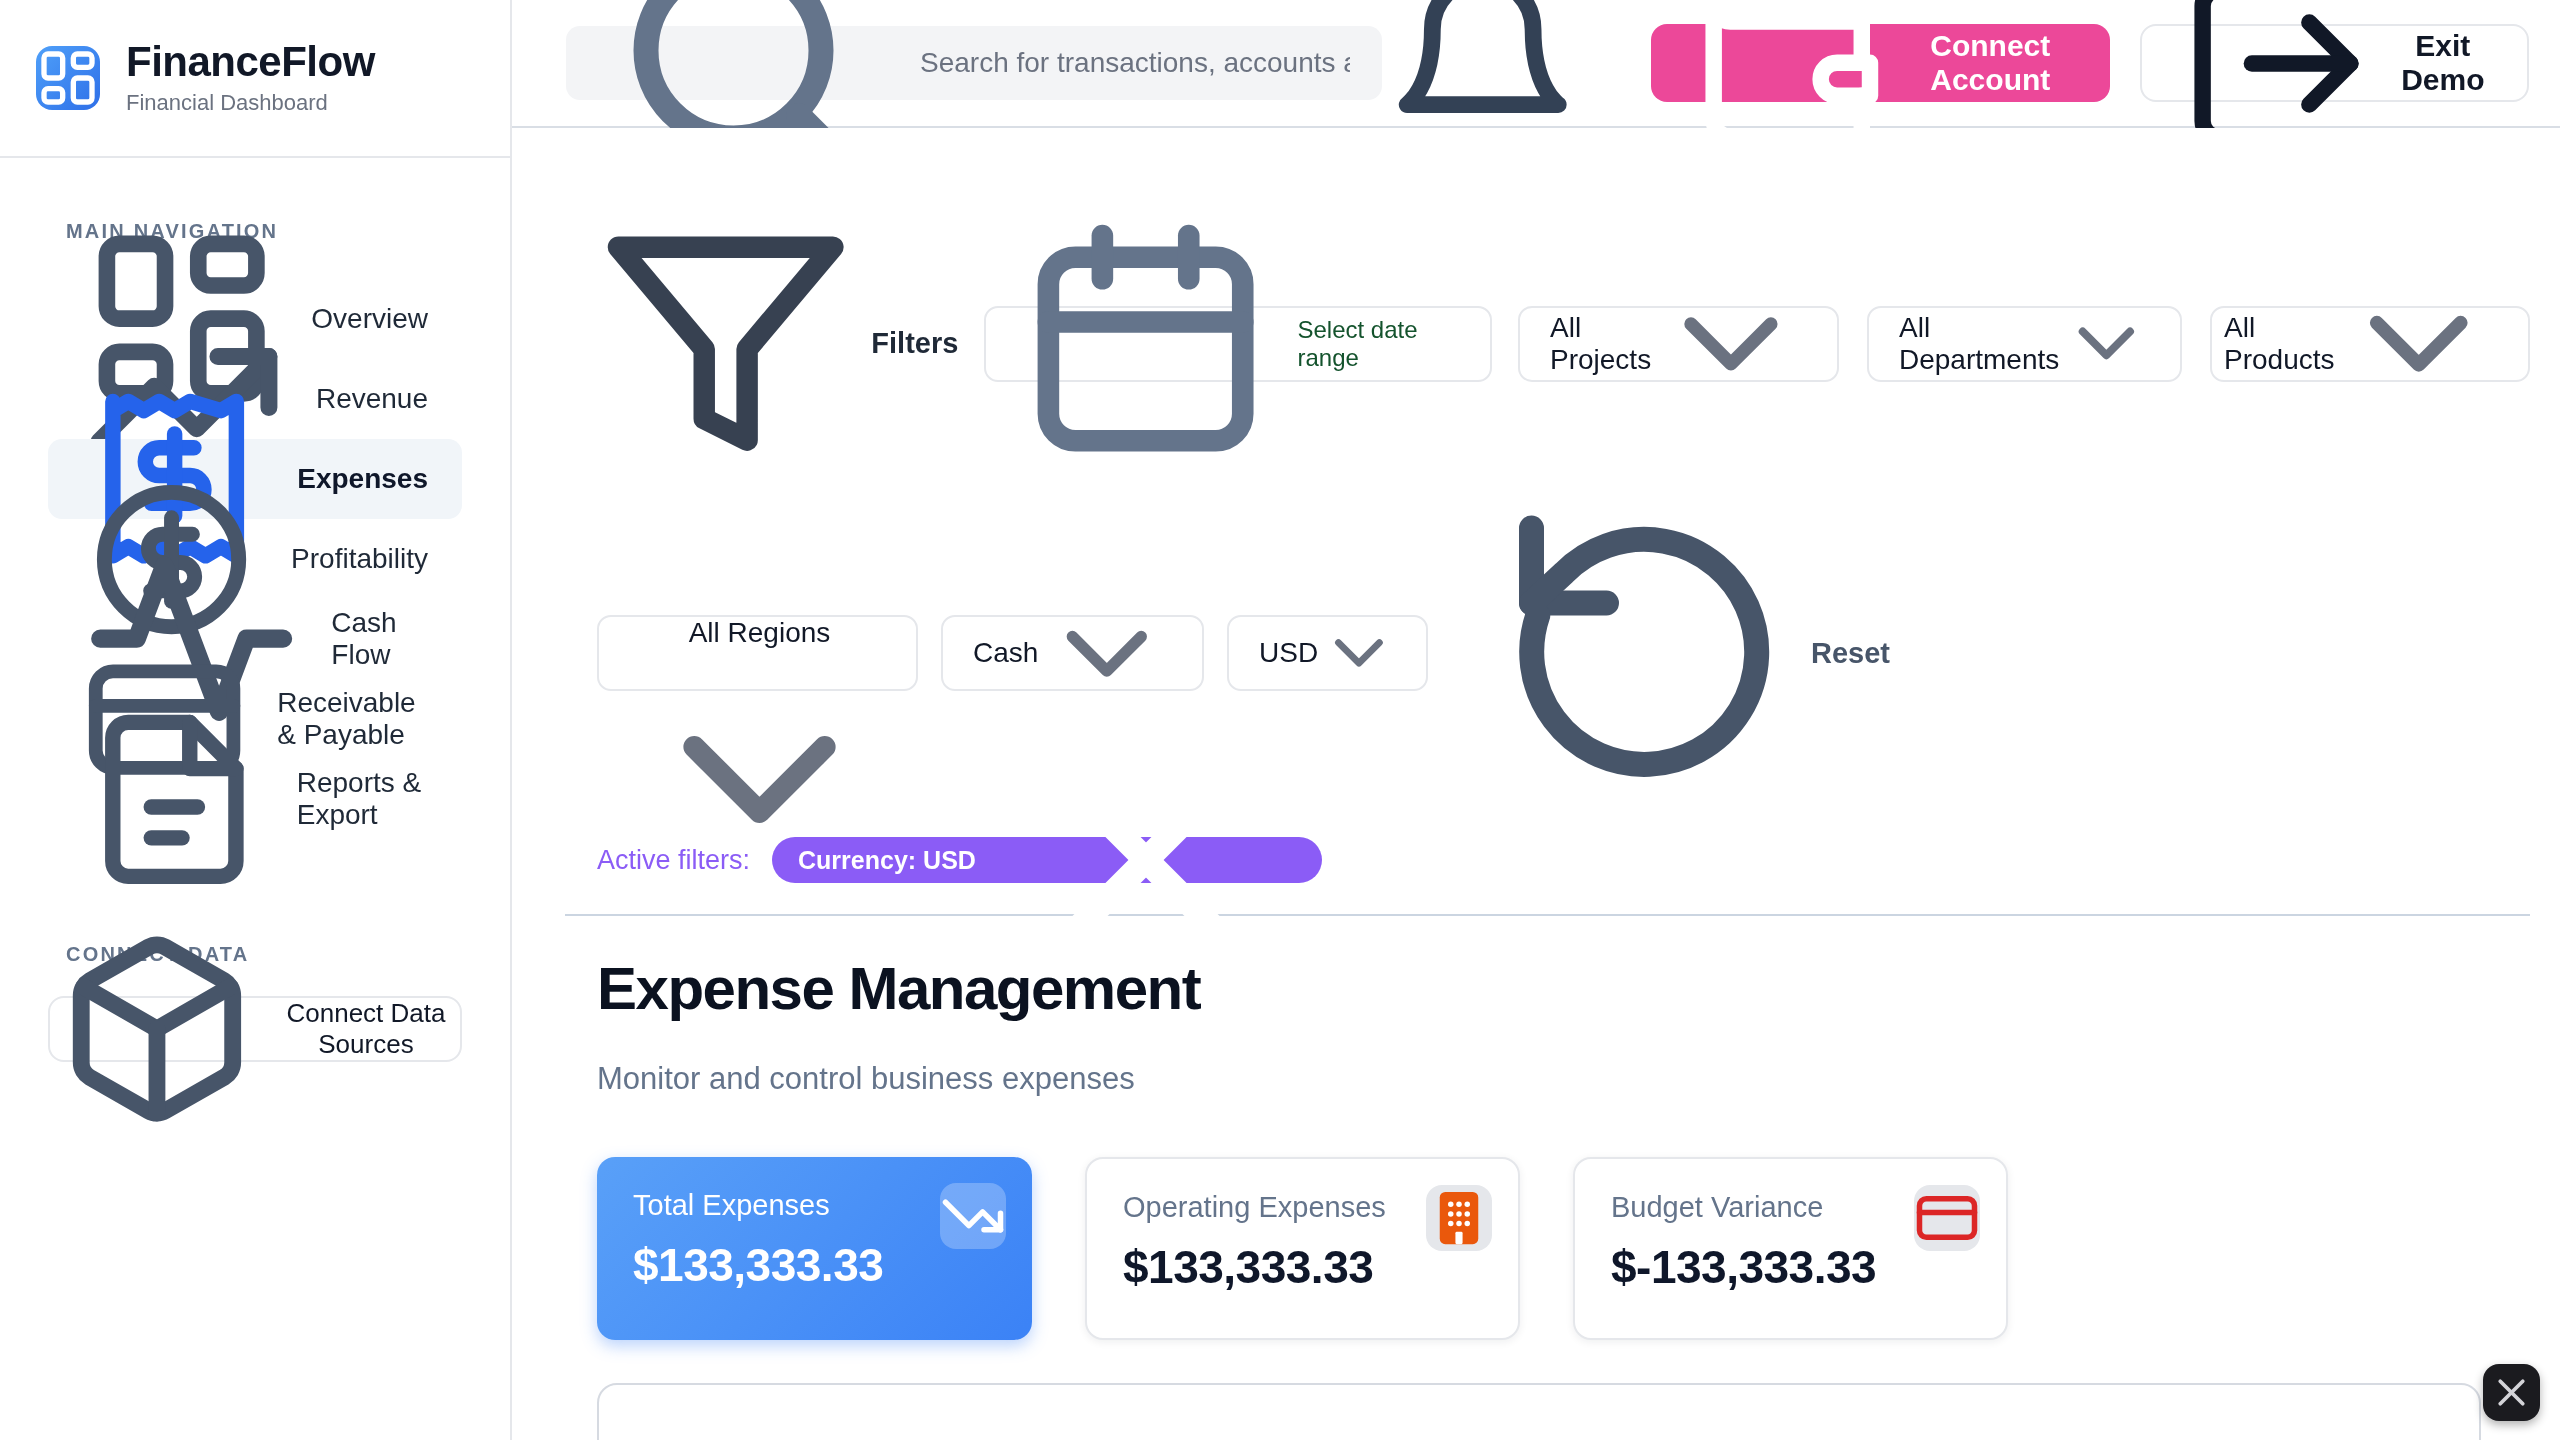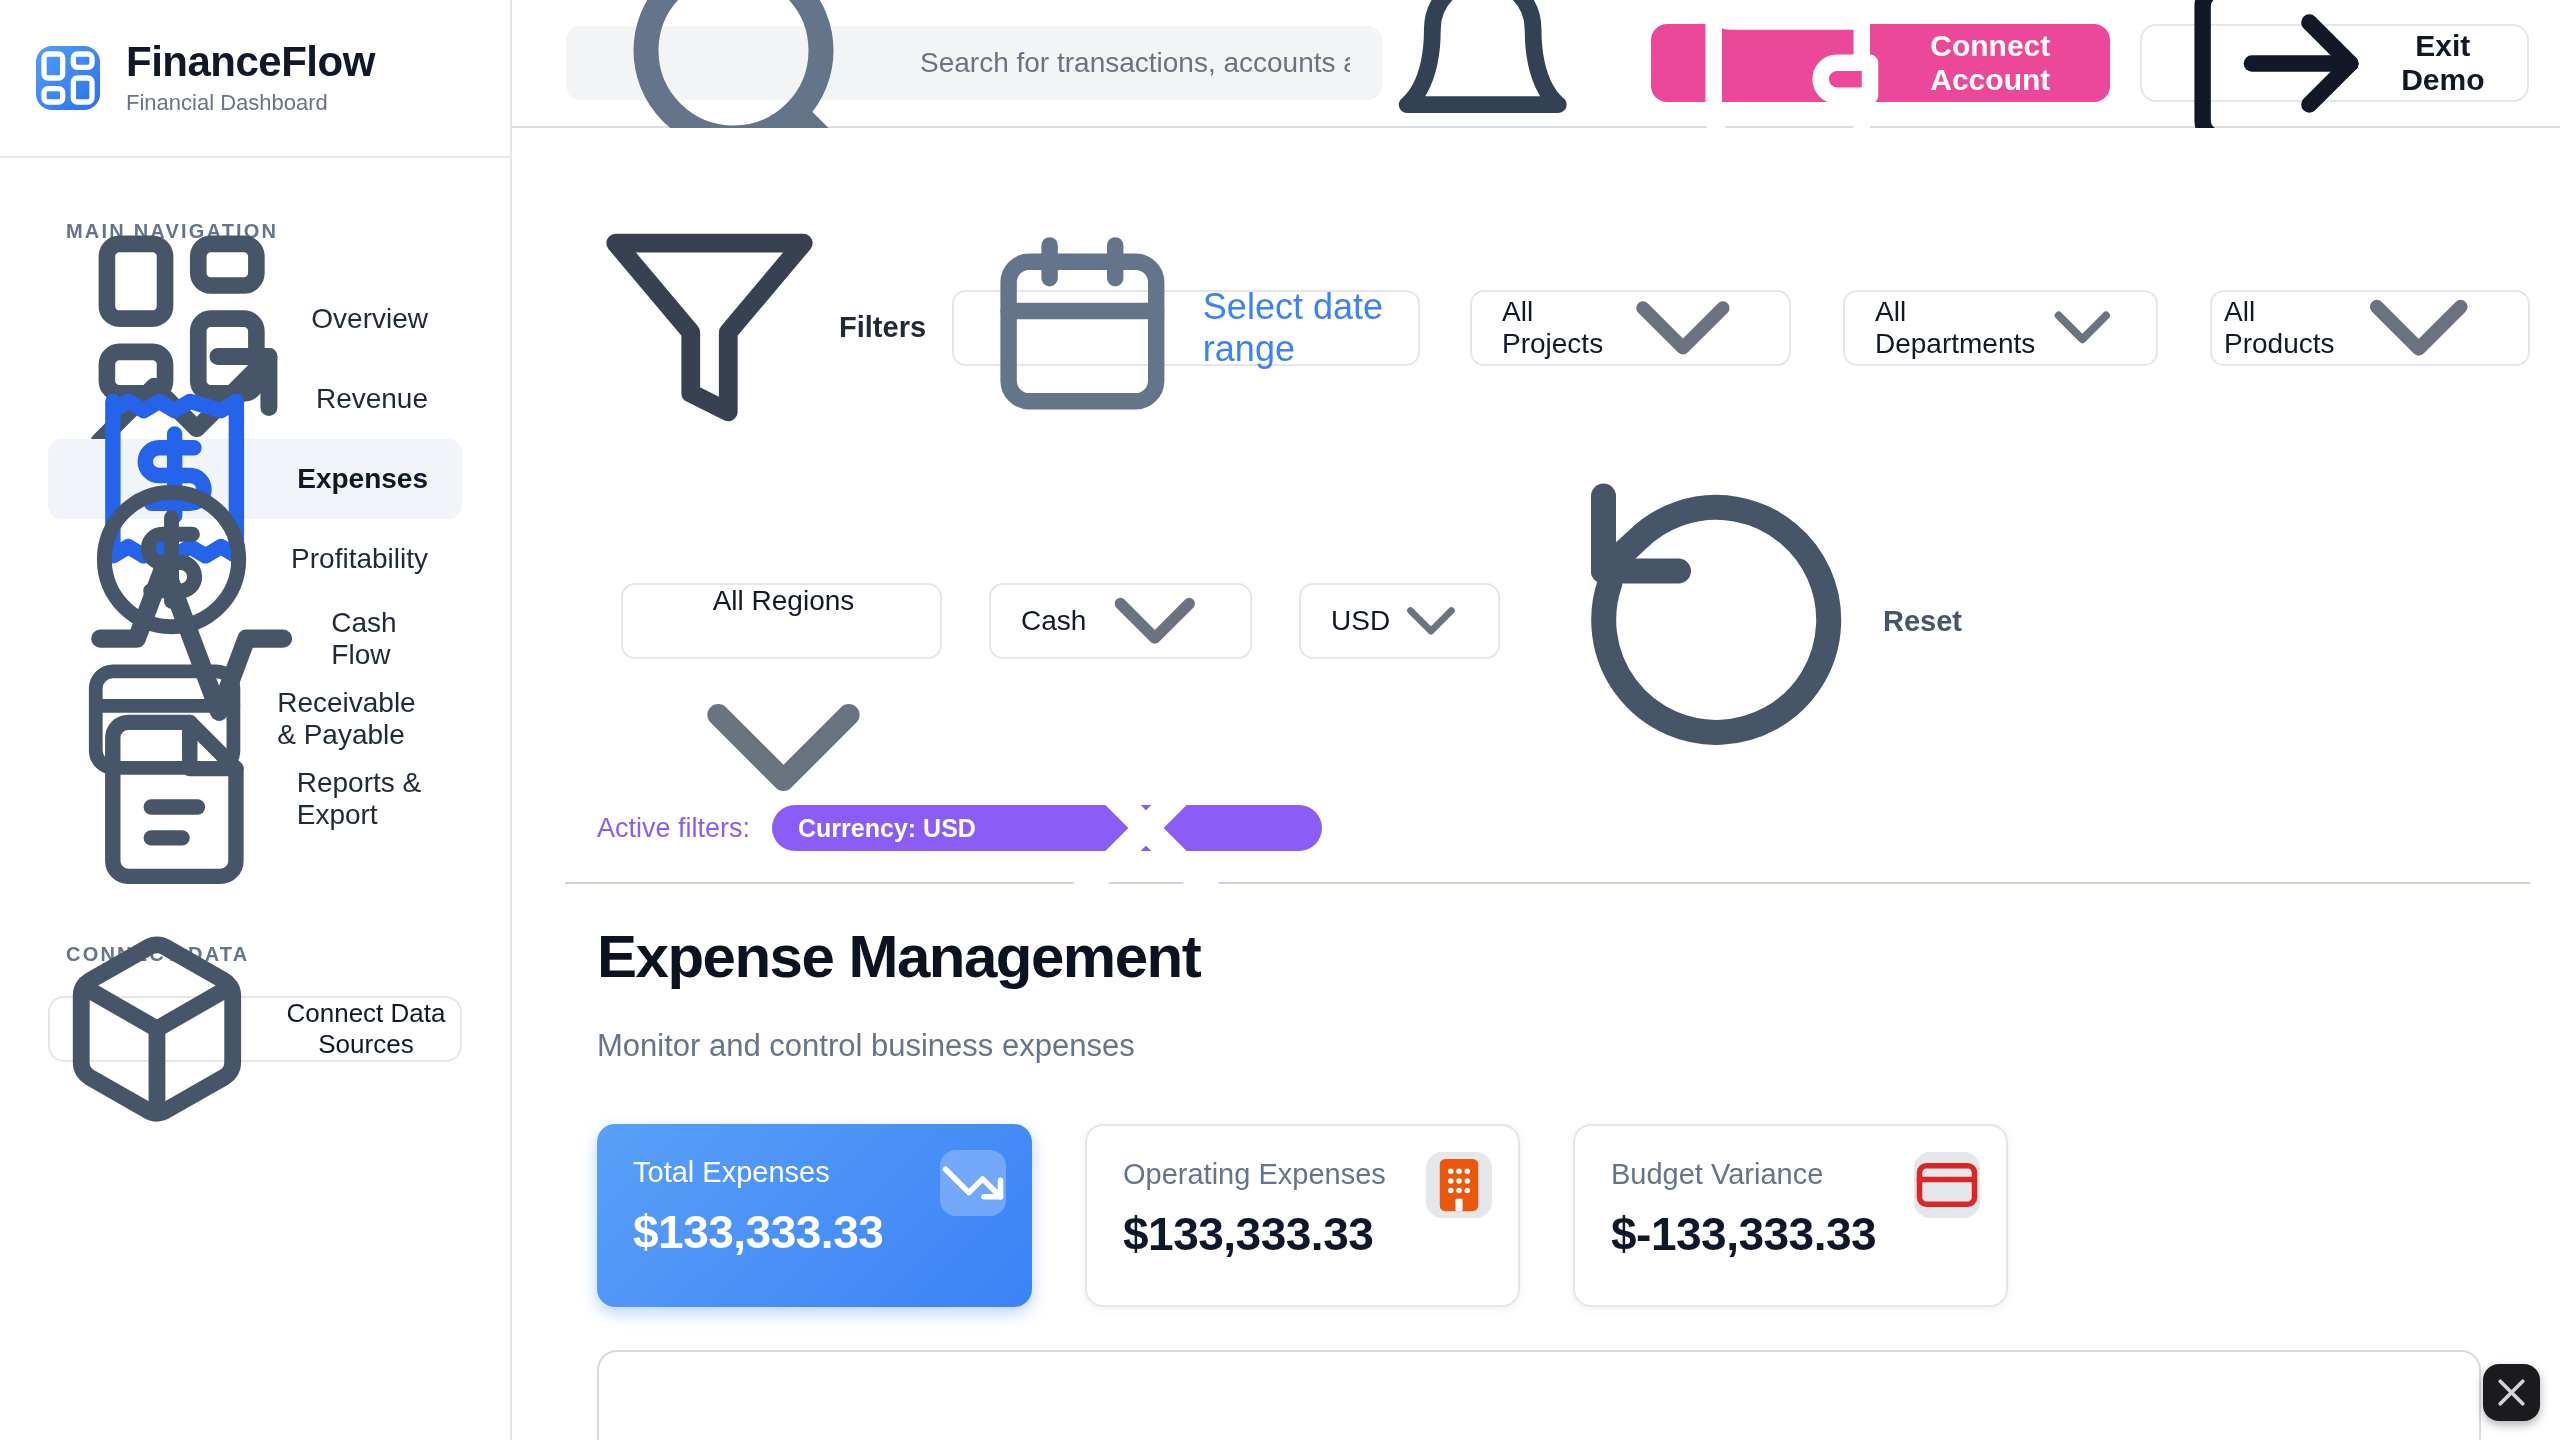--- a/index.html
+++ b/index.html
@@ -39,24 +39,24 @@
   .btn-primary svg{width:32px;height:32px;}
   .btn-outline{margin-left:30px;height:78px;padding:0 36px;border-radius:16px;background:#fff;border:2px solid #E5E7EB;color:#111827;font-size:30px;font-weight:600;display:flex;align-items:center;gap:20px;cursor:pointer;font-family:inherit;}
   .btn-outline svg{width:31px;height:31px;}
   
   .content{flex:1;padding:87px 30px 0 85px;position:relative;overflow:hidden;background:#fff;}
   .filters-row1{display:flex;align-items:center;gap:26px;}
   .filters-label{display:flex;align-items:center;gap:17px;font-size:29px;font-weight:600;color:#1F2937;}
   .filters-label svg{width:30px;height:30px;color:#374151;}
   .date-box{width:560px;height:76px;border:2px solid #E5E7EB;border-radius:14px;background:#fff;display:flex;align-items:center;gap:22px;padding:0 30px;cursor:pointer;}
   .date-box svg{width:30px;height:30px;color:#64748B;flex:none;}
-  .date-box .ph{font-size:36px;color:#3b82f6;}
+  .date-box .ph{font-size:24px;color:#14532d;}
   .select-group{display:flex;align-items:center;}
   .g1{gap:28px;} .g2{gap:23px;}
-  .select{height:76px;border:2px solid #E5E7EB;border-radius:14px;background:#fff;display:flex;align-items:center;justify-content:space-between;padding:0 26px 0 30px;cursor:pointer;margin-left:24px;}
+  .select{height:76px;border:2px solid #E5E7EB;border-radius:14px;background:#fff;display:flex;align-items:center;justify-content:space-between;padding:0 26px 0 30px;cursor:pointer;}
   .select .select-label{font-size:28px;color:#111827;}
   .select svg{width:26px;height:26px;color:#6B7280;flex:none;}
   .g1 .select:nth-child(1){width:321px;}
   .g1 .select:nth-child(2){width:315px;}
   .g1 .select:nth-child(3){width:320px;padding-left:12px;}
   .g2 .select:nth-child(1){width:321px;flex-direction:column;}
   .g2 .select:nth-child(2){width:263px;}
   .g2 .select:nth-child(3){width:201px;}
   .filters-row2{margin-top:30px;display:flex;align-items:center;}
   .reset-btn{display:flex;align-items:center;gap:17px;margin-left:60px;background:none;border:none;font-size:29px;font-weight:600;color:#475569;cursor:pointer;font-family:inherit;}

